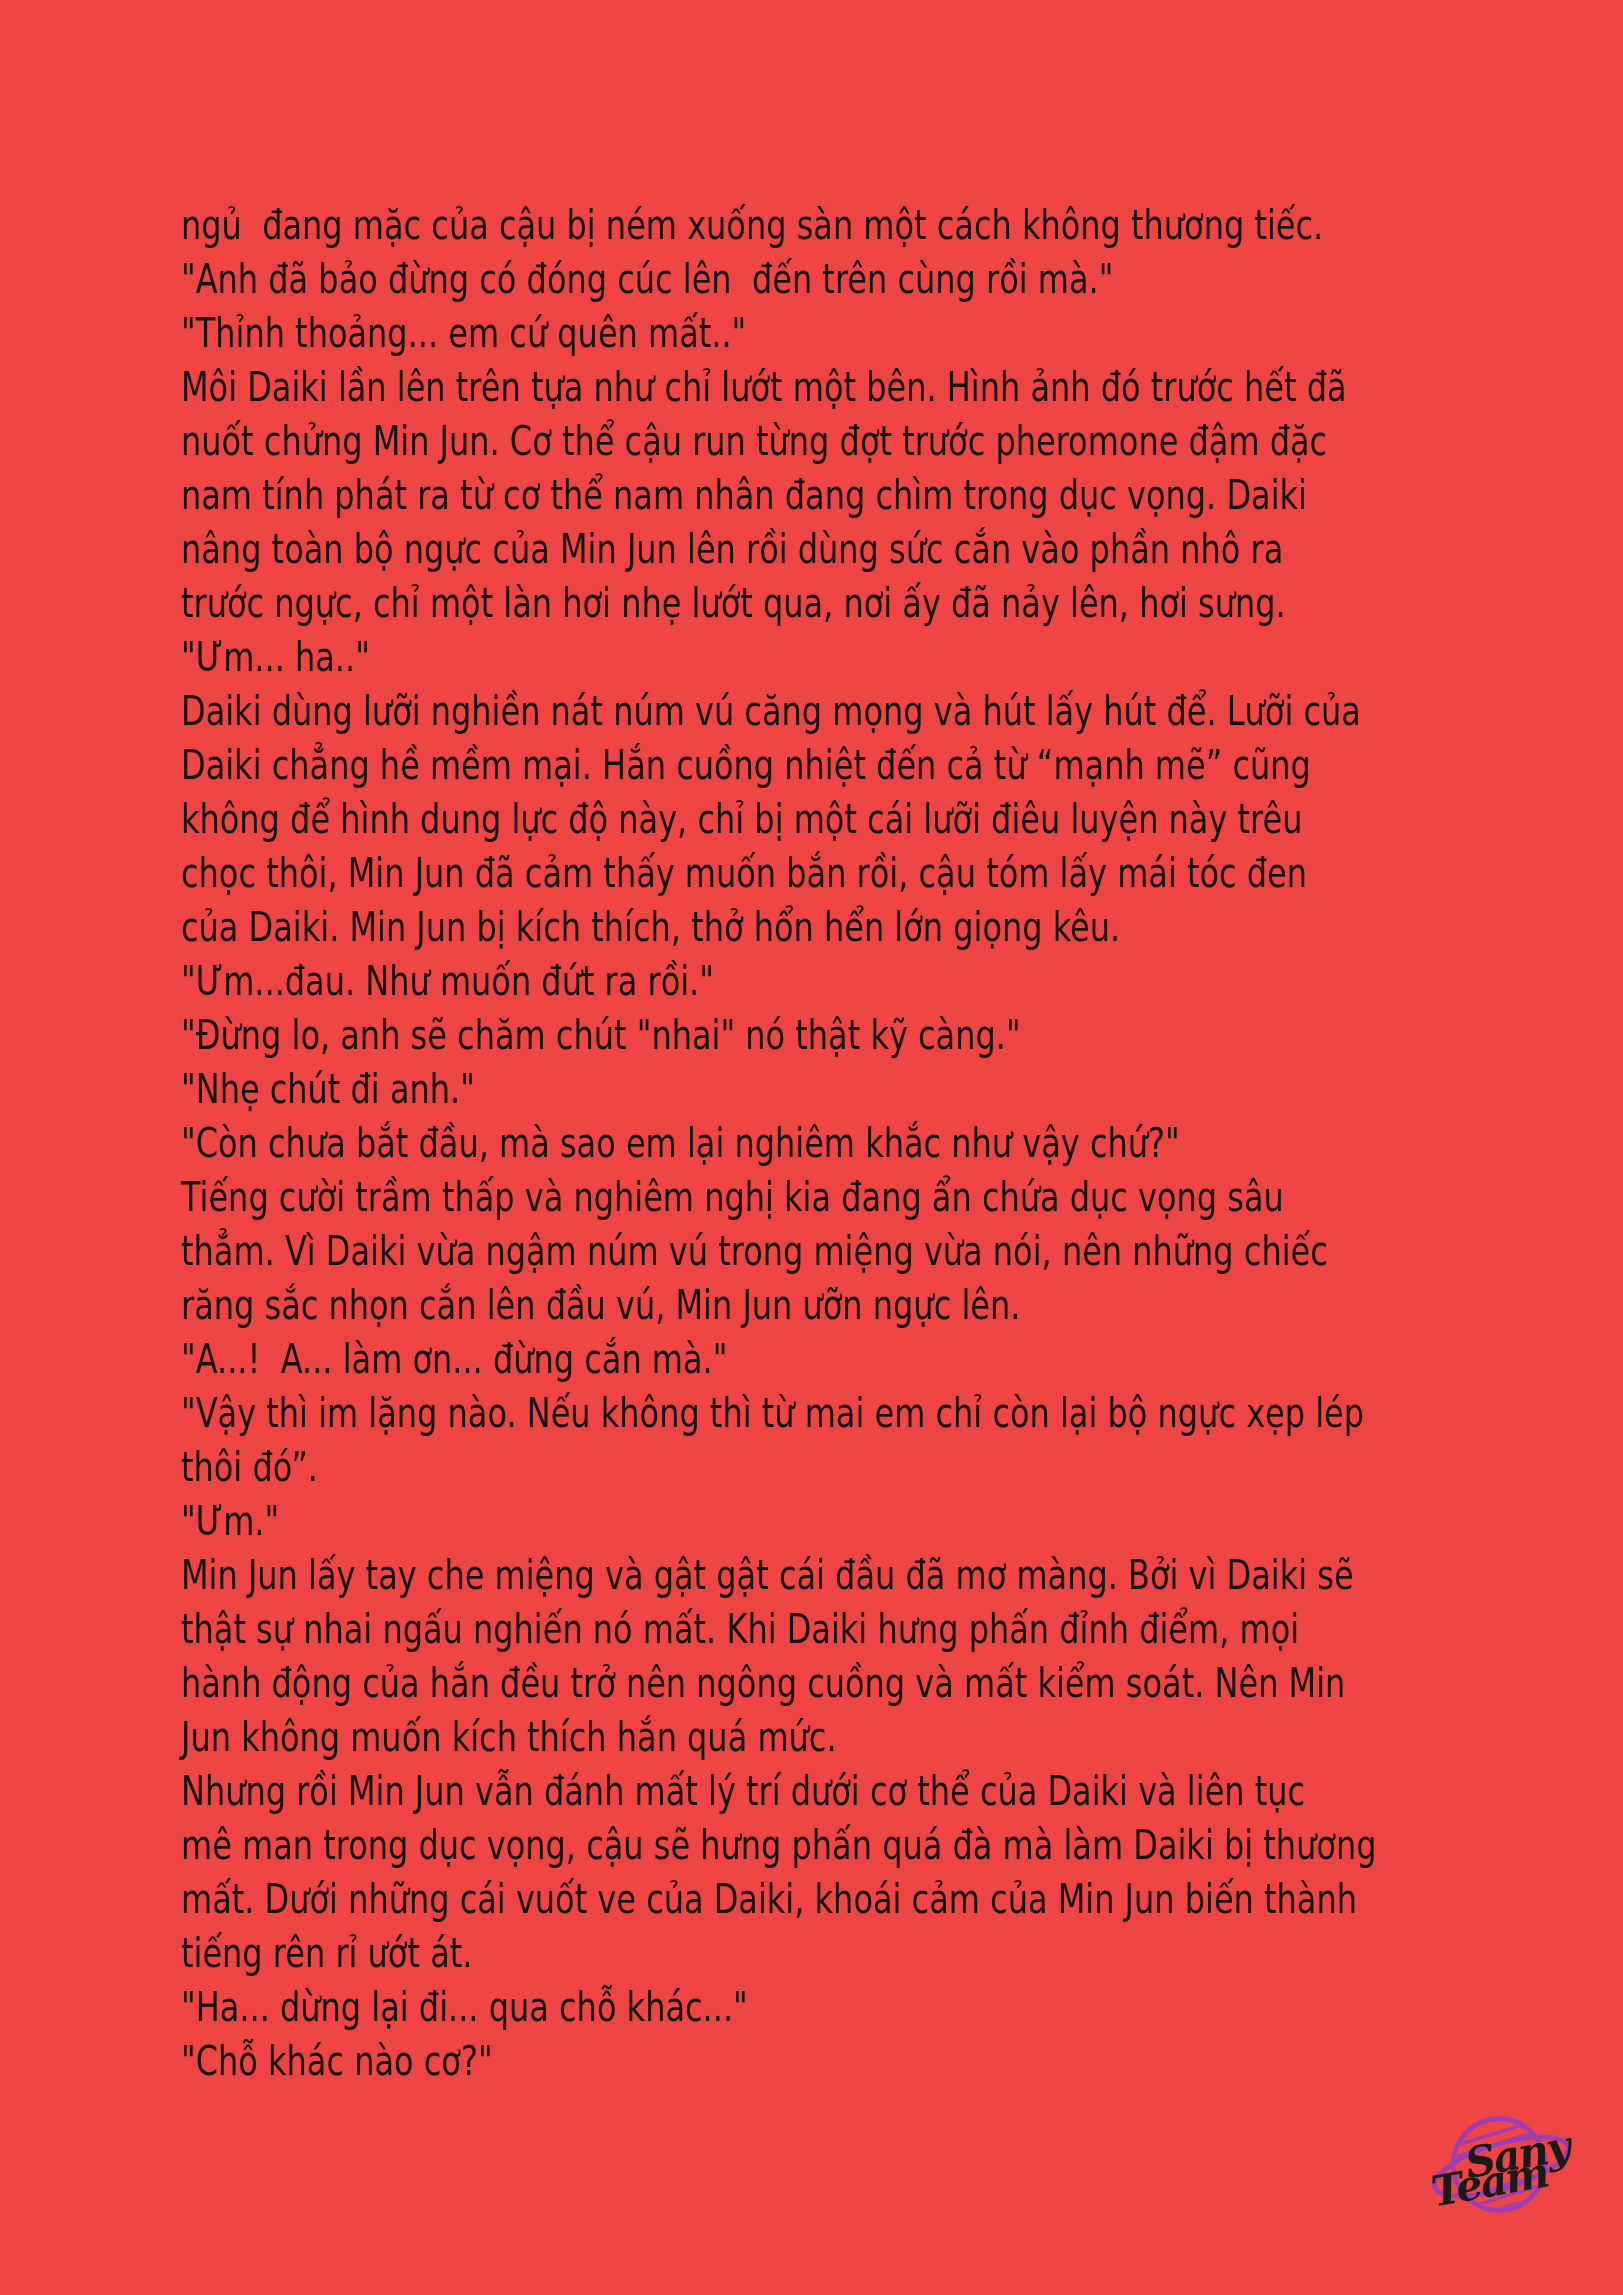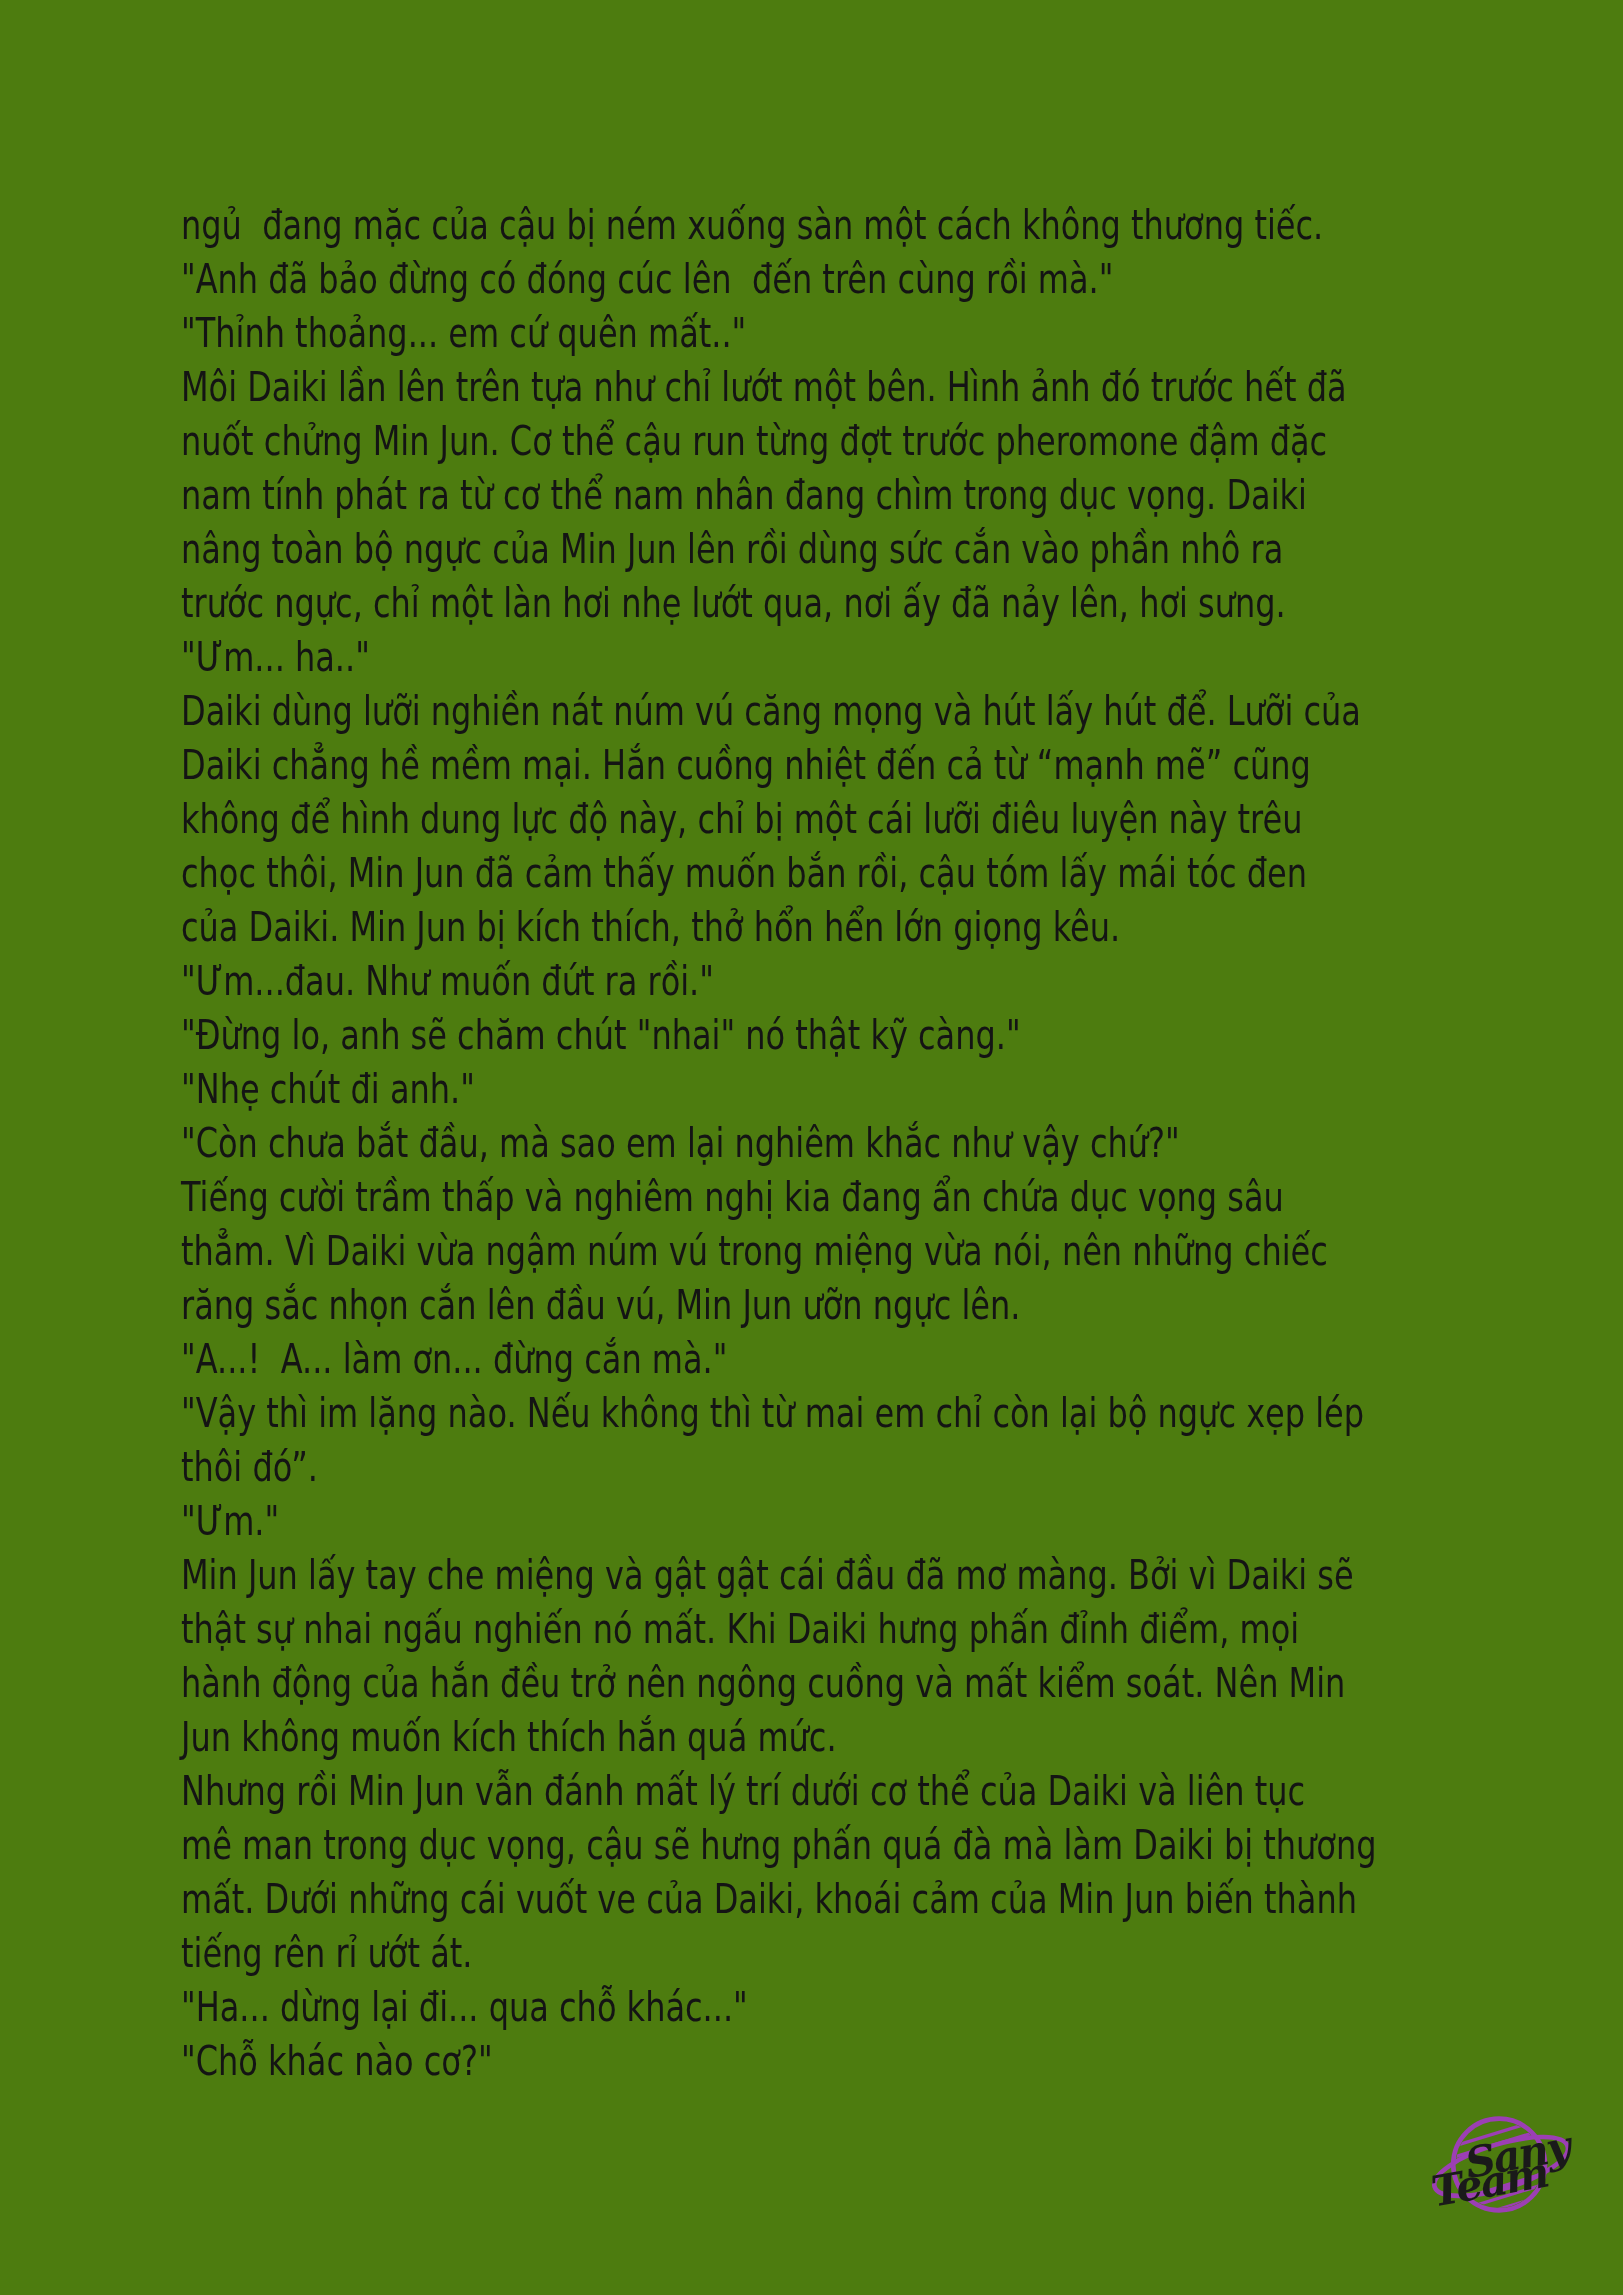--- a/index.html
+++ b/index.html
@@ -10,21 +10,21 @@
   body {
     position: relative;
     width: 1623px;
     height: 2295px;
     overflow: hidden;
     font-family: "DejaVu Sans", "Liberation Sans", sans-serif;
   }
   .page {
     position: absolute;
     inset: 0;
-    background: #4d7c0f;
+    background: #ef4444;
   }
   .text-block {
     position: absolute;
     left: 181px;
     top: 198px;
     width: 1649px;
     transform: scaleX(0.78);
     transform-origin: 0 0;
     color: #141414;
     font-size: 41px;

